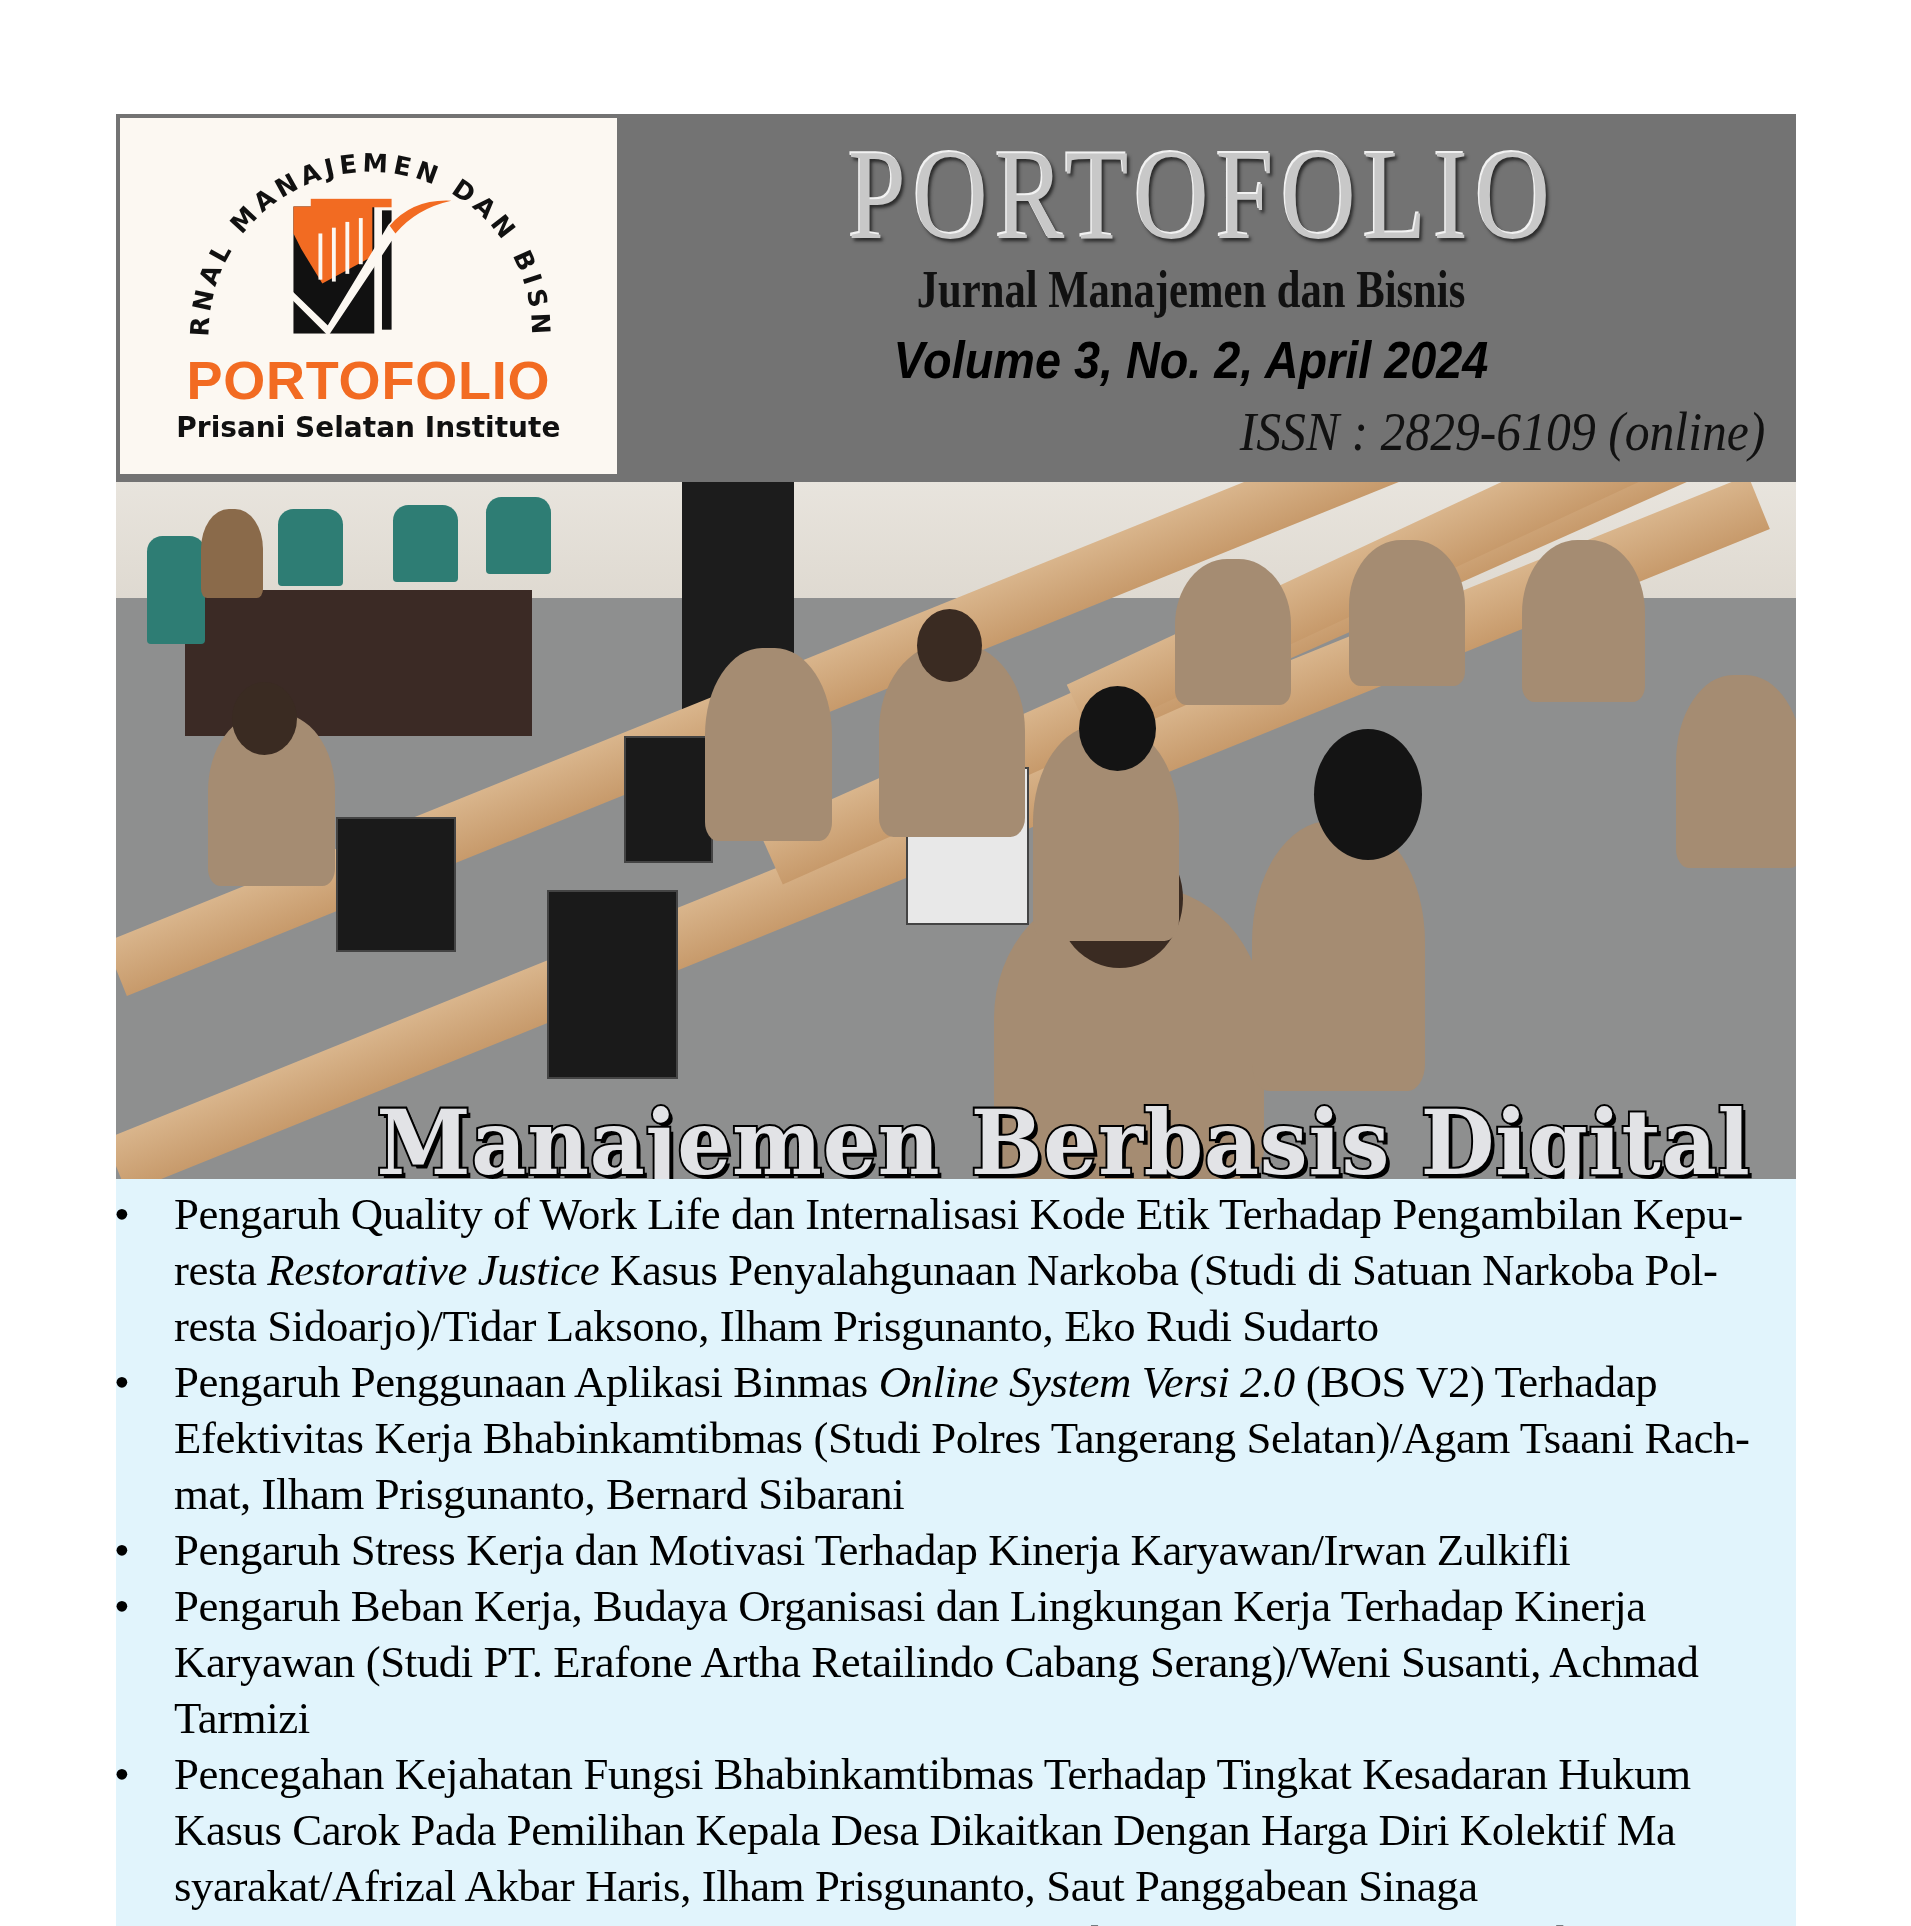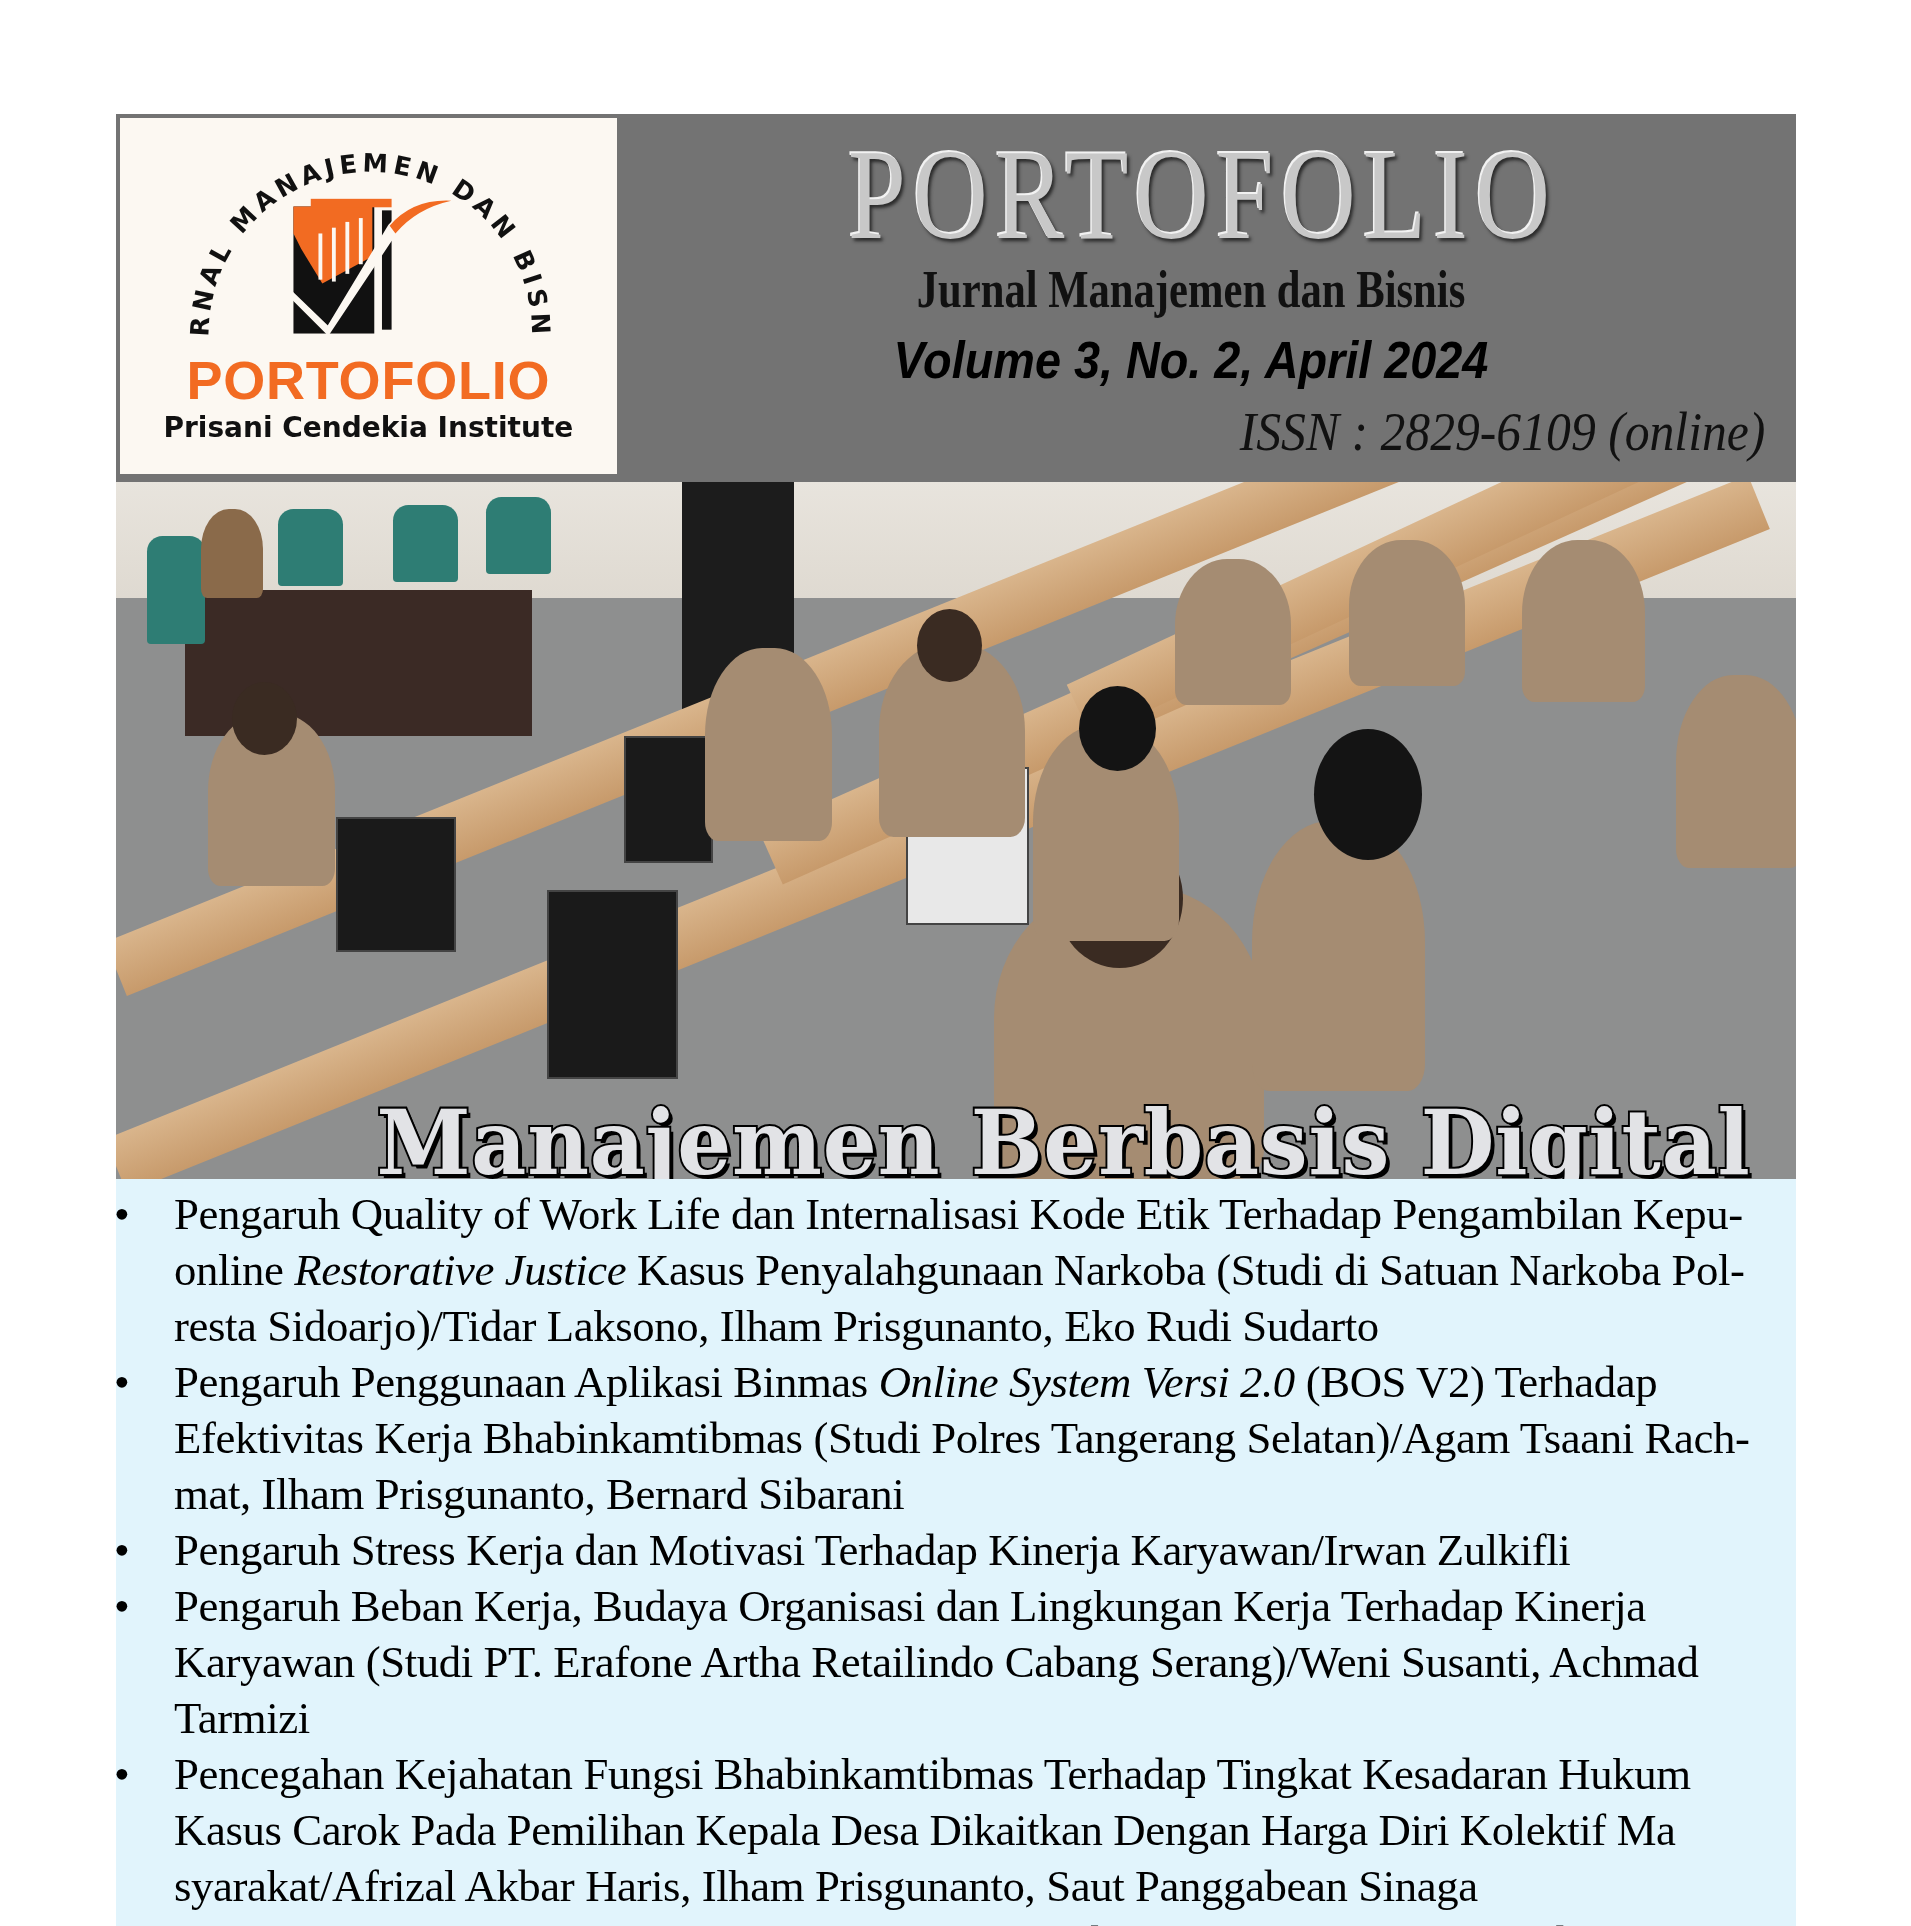--- a/index.html
+++ b/index.html
@@ -51,21 +51,21 @@
       <polygon points="450,230 655,230 655,360 525,430 470,340 450,300" fill="#f26b22"></polygon>
       <rect x="495" y="210" width="210" height="22" fill="#f26b22"></rect>
       <line x1="520" y1="300" x2="520" y2="420" stroke="#fcf8f2" stroke-width="10"></line>
       <line x1="555" y1="285" x2="555" y2="425" stroke="#fcf8f2" stroke-width="10"></line>
       <line x1="590" y1="270" x2="590" y2="405" stroke="#fcf8f2" stroke-width="10"></line>
       <line x1="625" y1="260" x2="625" y2="380" stroke="#fcf8f2" stroke-width="10"></line>
       <path d="M 400 410 L 540 545 L 700 280 Q 760 210 860 215 Q 760 240 700 320 L 540 560 L 395 415 Z" fill="#fcf8f2" stroke="#fcf8f2" stroke-width="8"></path>
       <path d="M 700 280 Q 760 210 860 215 Q 770 235 715 300 Z" fill="#f26b22"></path>
     </svg>
     <div class="logo-name">PORTOFOLIO</div>
-    <div class="logo-inst">Prisani Cendekia Institute</div>
+    <div class="logo-inst">Prisani Selatan Institute</div>
   </div>
   <div class="masthead">PORTOFOLIO</div>
   <div class="subtitle">Jurnal Manajemen dan Bisnis</div>
   <div class="volume">Volume 3, No. 2, April 2024</div>
   <div class="issn">ISSN : 2829-6109 (online)</div>
 </div>
 
 <div class="photo">
   <div class="wall"></div>
   <div class="floor"></div>
@@ -105,21 +105,21 @@
   <div class="person" style="left:1560px;top:193px;width:127px;height:193px;"></div>
 </div>
 
 <div class="banner">Manajemen Berbasis Digital</div>
 
 <div class="list-box">
   <ul class="list" id="article-list">
       <li class="item">
         <span class="bullet">•</span>
         <span class="line" style="transform: scaleX(0.995204);"><span>Pengaruh Quality of Work Life dan Internalisasi Kode Etik Terhadap Pengambilan Kepu-</span></span>
-        <span class="line" style="transform: scaleX(0.995204);"><span>online </span><i>Restorative Justice</i><span> Kasus Penyalahgunaan Narkoba (Studi di Satuan Narkoba Pol-</span></span>
+        <span class="line" style="transform: scaleX(0.995204);"><span>resta </span><i>Restorative Justice</i><span> Kasus Penyalahgunaan Narkoba (Studi di Satuan Narkoba Pol-</span></span>
         <span class="line" style="transform: scaleX(0.995204);"><span>resta Sidoarjo)/Tidar Laksono, Ilham Prisgunanto, Eko Rudi Sudarto</span></span>
       </li>
       <li class="item">
         <span class="bullet">•</span>
         <span class="line" style="transform: scaleX(0.995204);"><span>Pengaruh Penggunaan Aplikasi Binmas </span><i>Online System Versi 2.0</i><span> (BOS V2) Terhadap</span></span>
         <span class="line" style="transform: scaleX(0.995204);"><span>Efektivitas Kerja Bhabinkamtibmas (Studi Polres Tangerang Selatan)/Agam Tsaani Rach-</span></span>
         <span class="line" style="transform: scaleX(0.995204);"><span>mat, Ilham Prisgunanto, Bernard Sibarani</span></span>
       </li>
       <li class="item">
         <span class="bullet">•</span>

